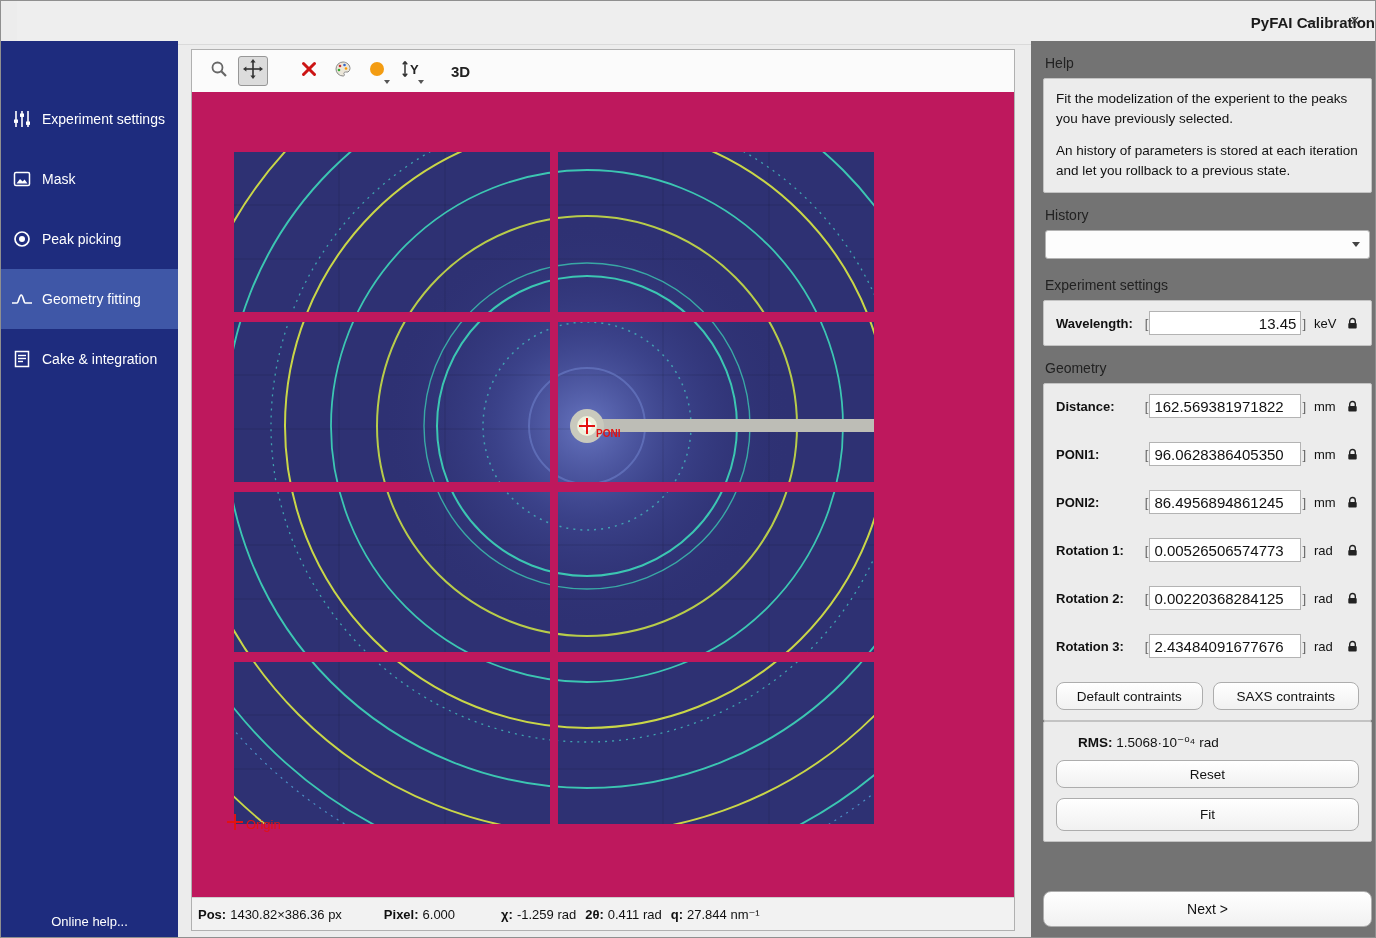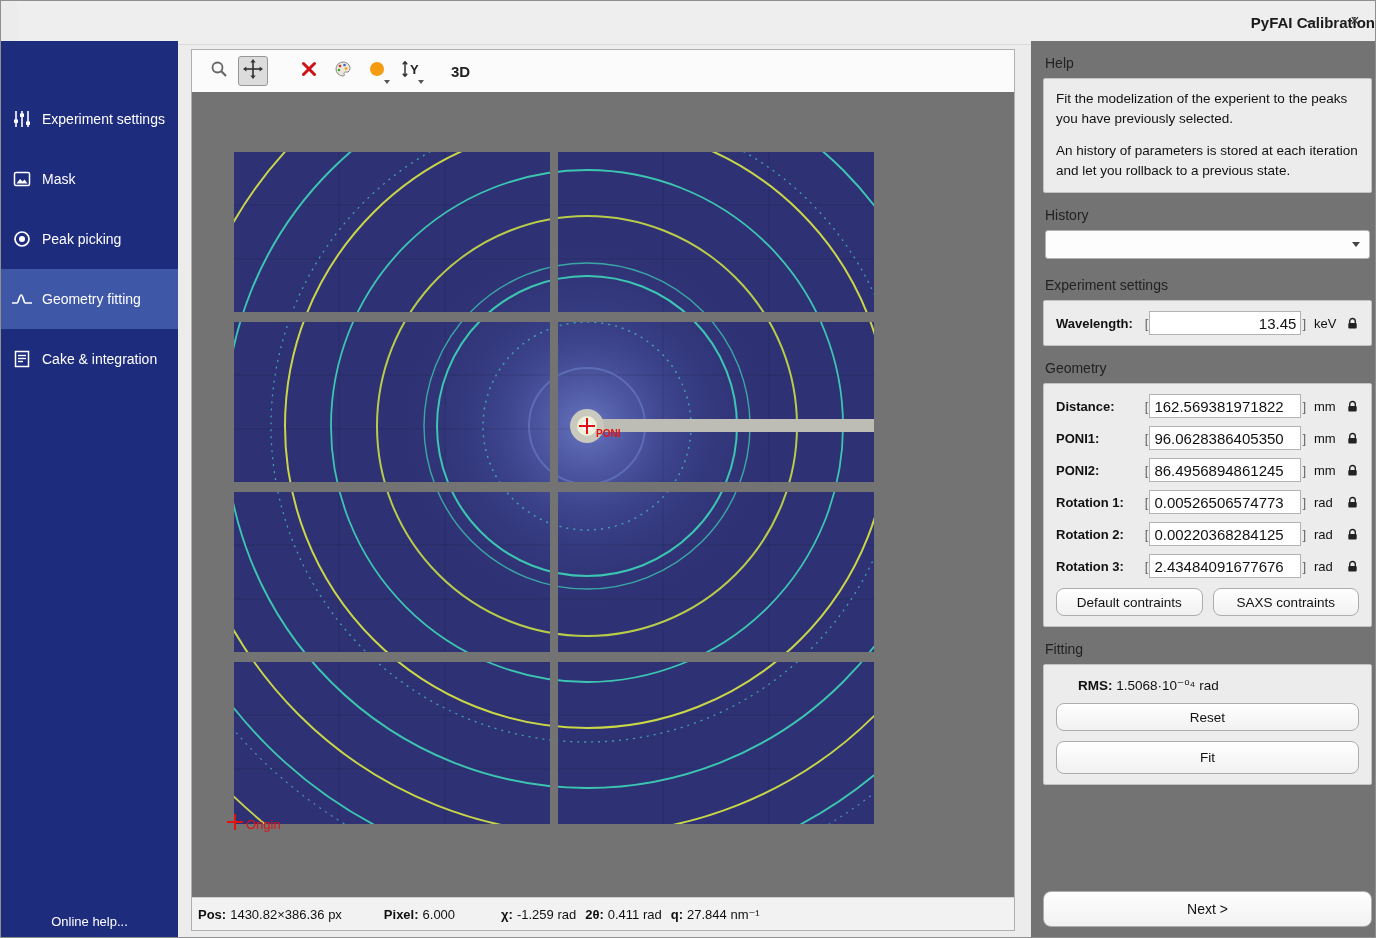--- a/index.html
+++ b/index.html
@@ -29,39 +29,39 @@
   .plot { position:absolute; left:190px; top:48px; width:824px; height:882px;
     border:1px solid #b0b0b0; background:#fbfbfb; display:flex; flex-direction:column; }
   .toolbar { height:42px; background:#fbfbfb; display:flex; align-items:center; padding-left:12px; gap:4px; }
   .tbtn { width:30px; height:30px; display:flex; align-items:center; justify-content:center;
     border:1px solid transparent; border-radius:3px; position:relative; background:transparent; }
   .tbtn.active { background:#dcdcdc; border-color:#979797; }
   .tbtn .dd { position:absolute; right:1px; bottom:1px; width:0; height:0;
     border-left:3px solid transparent; border-right:3px solid transparent; border-top:4px solid #555; }
   .sep { width:18px; }
   .tbtn-3d { font-weight:bold; font-size:15px; color:#222; width:auto; padding:0 6px; margin-left:14px; }
-  .canvas { flex:1; background:#737373; position:relative; overflow:hidden; }
+  .canvas { flex:1; background:#be185d; position:relative; overflow:hidden; }
   .statusbar { height:33px; background:#f2f2f2; border-top:1px solid #cfcfcf;
     display:flex; align-items:center; font-size:13px; color:#111; padding-left:6px; }
   .statusbar b { font-weight:bold; margin-right:4px; }
   .sb-group { display:flex; align-items:flex-end; }
   
   .rpanel { position:absolute; left:1030px; top:40px; width:353px; bottom:0;
     background:#737373; padding:12px 12px 10px 12px; display:flex; flex-direction:column;justify-content:space-between; }
   .sec-title { font-size:14px; color:#222; margin:2px 0 7px 2px; }
   .groupbox { border:1px solid #c3c3c3; border-radius:2px; padding:10px 12px; background:#ececec; }
   .help-box p { font-size:13.5px; color:#111; line-height:1.45; margin-bottom:13px; }
   .help-box p:last-child { margin-bottom:2px; }
   .mt { margin-top:14px; }
   .combo { height:29px; border:1px solid #b3b3b3; border-radius:3px; background:#fdfdfd;
     display:flex; align-items:center; margin:0 2px 4px 2px; padding:0 9px; }
   .combo-value { flex:1; font-size:13px; }
   .combo-arrow { width:0; height:0; border-left:4px solid transparent; border-right:4px solid transparent;
     border-top:5px solid #444; }
-  .frow { display:flex; align-items:center; margin-bottom:8px; }
+  .frow { display:flex; align-items:center; margin-bottom:24px; }
   .frow:last-of-type { margin-bottom:0; }
   .flabel { font-size:13px; color:#111;font-weight:bold; }
   .spin { display:flex; align-items:center; margin-left:auto; }
   .bracket { color:#666; font-size:13px; padding:0 1px; }
   .fin { width:152px; height:24px; border:1px solid #b3b3b3; background:#fff; font-size:15px;
     padding:0 4px; font-family:inherit; color:#111; outline:none; }
   .fin.right { text-align:right; }
   .unit { width:30px; font-size:13px; margin-left:7px; }
   .lock { margin-left:2px; display:flex; align-items:center; }
   .btn { border:1px solid #adadad; border-radius:8px; background:linear-gradient(#ffffff,#f1f1f1);
@@ -443,21 +443,20 @@
             </svg>
         </span>
       </span>
     </div>
     <div class="constraint-row">
       <div class="btn">Default contraints</div>
       <div class="btn">SAXS contraints</div>
     </div>
   </div>
 
-  <div class="sec-title mt">Fitting</div>
   <div class="groupbox">
     <div class="rms-line">
       <b>RMS:</b>
       <span>1.5068·10⁻⁰⁴ rad</span>
     </div>
     <div class="btn btn-block">Reset</div>
     <div class="btn btn-block btn-fit">Fit</div>
   </div>
 
   <div class="btn btn-next">Next &gt;</div>

